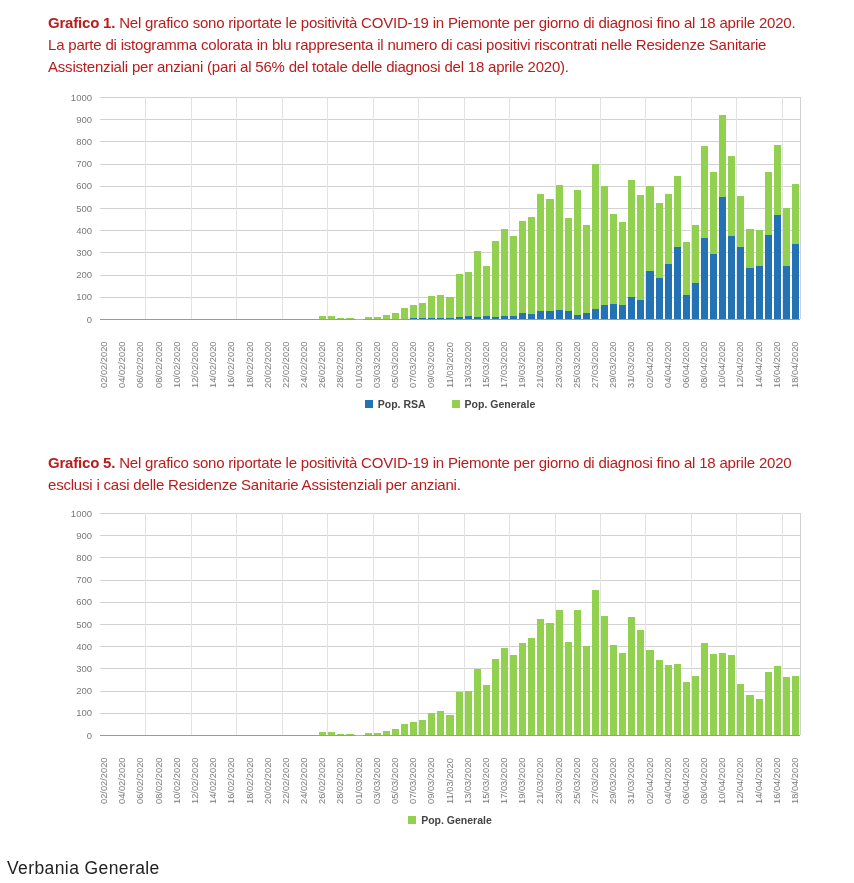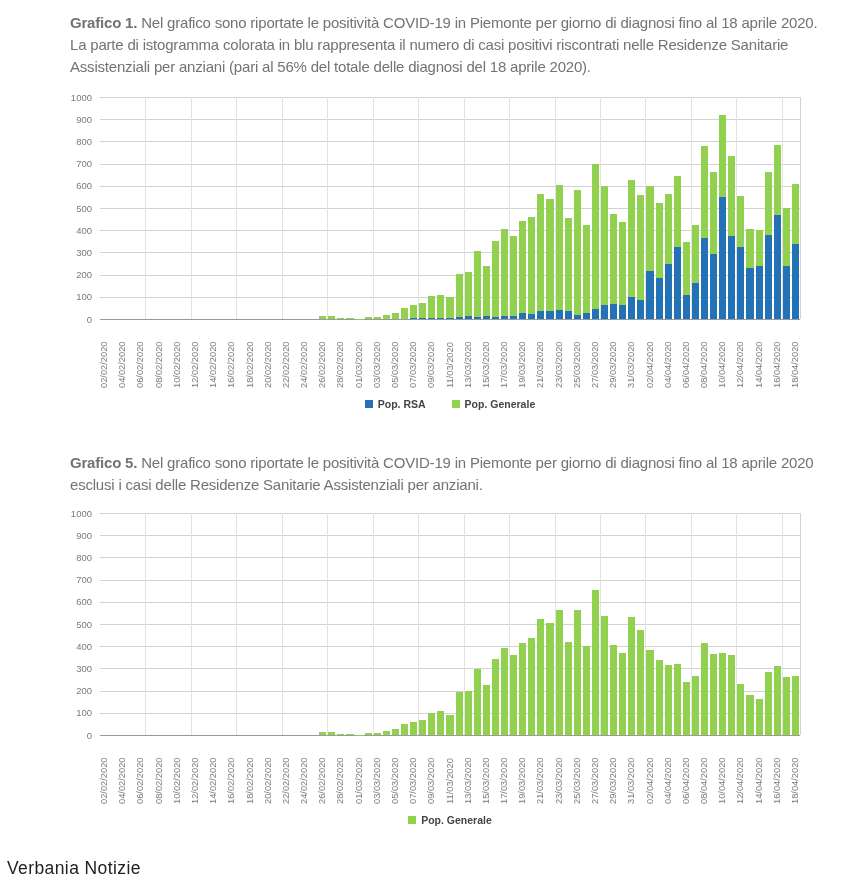--- a/index.html
+++ b/index.html
@@ -1,19 +1,19 @@
 <!DOCTYPE html>
 <html><head>
 <meta charset="utf-8">
 <style>
   html,body{margin:0;padding:0;}
   body{width:854px;height:883px;background:#ffffff;position:relative;overflow:hidden;
        font-family:"Liberation Sans",sans-serif;}
-  .title{position:absolute;left:70px;width:748px;font-size:15px;line-height:21.8px;
-         color:#737373;letter-spacing:-0.2px;}
+  .title{position:absolute;left:48px;width:748px;font-size:15px;line-height:21.8px;
+         color:#b91c1c;letter-spacing:-0.2px;}
   .title b{font-weight:bold;}
   #title1{top:12px;}
   #title2{top:452px;}
   .chart-area{position:absolute;left:0;width:854px;height:340px;}
   #chart-area-1{top:90px;}
   #chart-area-2{top:506px;}
   .ylabel{position:absolute;width:92px;text-align:right;font-size:9.5px;color:#7a7a7a;}
   .hgrid{position:absolute;left:100px;width:700px;height:1px;background:#d2d2d2;}
   .vgrid{position:absolute;width:1px;background:#e2e2e2;}
   .baseline{position:absolute;left:100px;width:700px;height:1px;background:#9a9a9a;}
@@ -354,13 +354,13 @@
     <div class="xlabel" style="left: 770.773px; top: 234px;">16/04/2020</div>
     <div class="xlabel" style="left: 788.955px; top: 234px;">18/04/2020</div>
     <div class="legend">
       <div class="legend-item">
         <div class="swatch" style="background: rgb(146, 208, 80);"></div>
         <span>Pop. Generale</span>
       </div>
     </div>
   </div>
 
-<div id="footer">Verbania Notizie</div>
+<div id="footer">Verbania Generale</div>
 
 </body></html>

